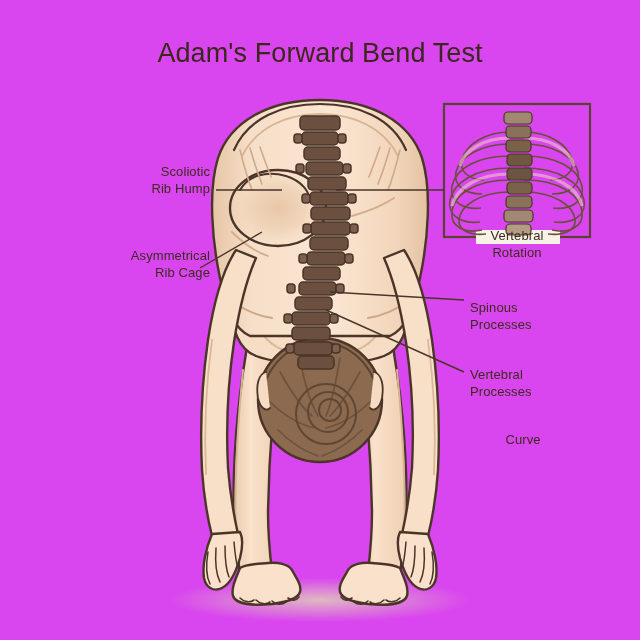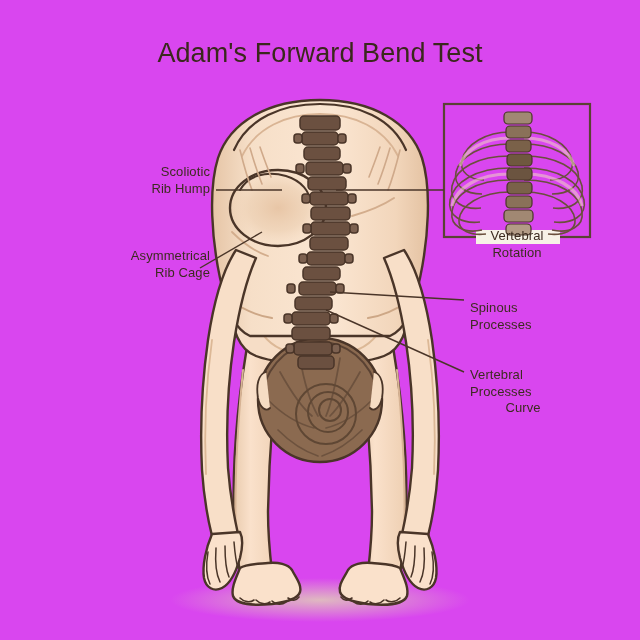--- a/index.html
+++ b/index.html
@@ -68,20 +68,21 @@
   #label-scoliosis-curve {
     left: 470px;
     top: 367px;
     width: 160px;
     text-align: left;
   }
   .ln3 {
     display: block;
     text-align: center;
     width: 106px;
+    margin-top: 32px;
   }
 </style>
 </head>
 <body>
 
 <div id="canvas">
 
   <svg id="figure-svg" viewBox="0 0 640 640">
     <defs>
       <radialGradient id="humpGrad" cx="50%" cy="50%" r="50%">

